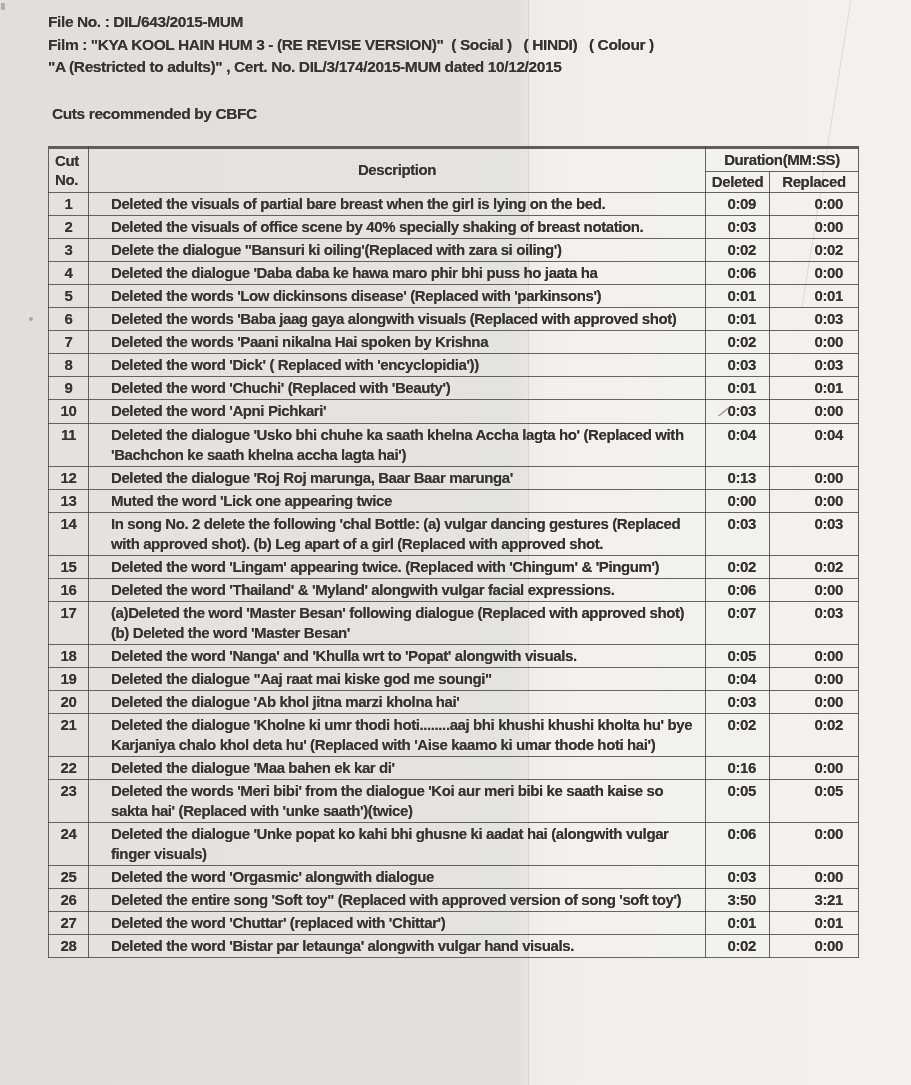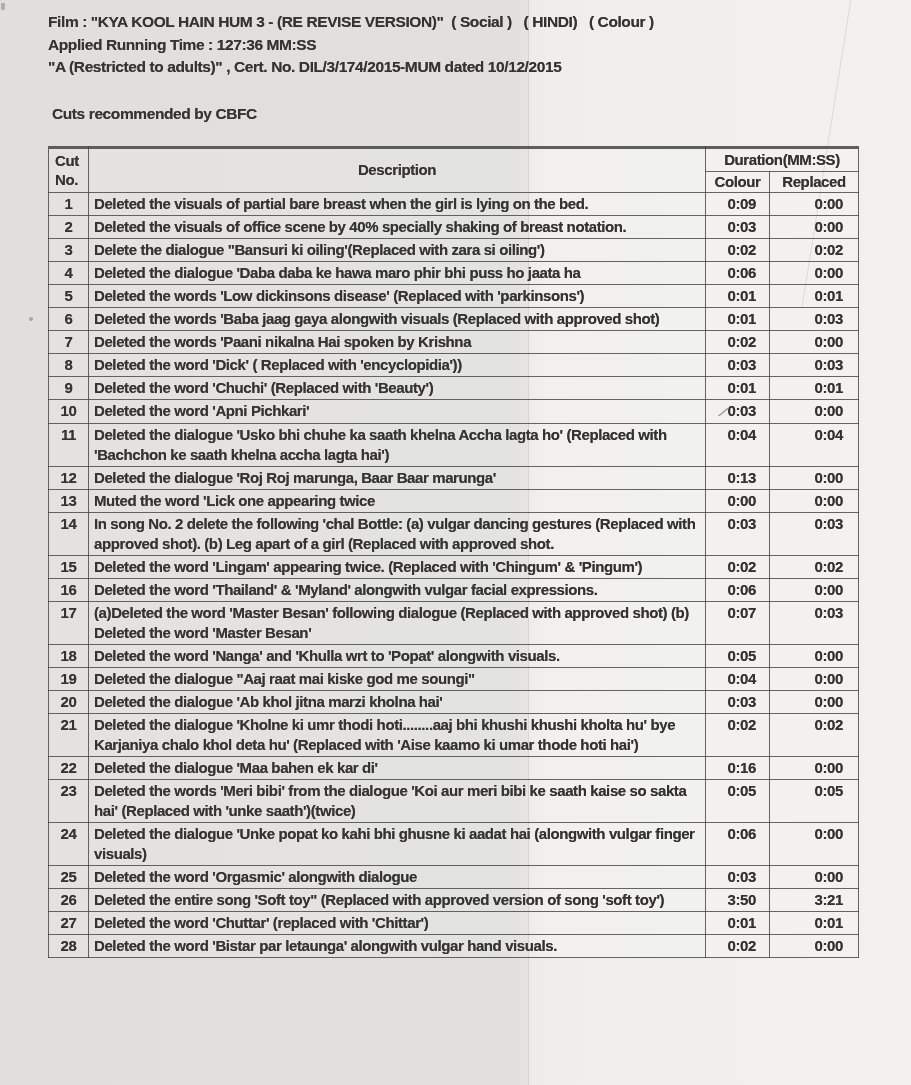--- a/index.html
+++ b/index.html
@@ -59,21 +59,21 @@
     line-height: 20px;
     font-weight: 700;
   }
   .cuts-table { border-top: 3px solid rgba(70,68,62,0.85); }
   thead th { text-align: center; }
   th.th-cut { text-align: left; padding: 2px 2px 2px 6px; line-height: 19px; vertical-align: middle; }
   th.th-desc { vertical-align: middle; }
   th.th-duration { padding: 1px 0; }
   tr.subhead th { padding: 0 0 1px 0; line-height: 19px; }
   td.no   { text-align: center; padding: 1px 0; }
-  td.desc { padding: 1px 8px 1px 5px; margin-top: 42px; }
+  td.desc { padding: 1px 8px 1px 22px; margin-top: 42px; }
   td.dur  { text-align: right; padding: 1px 13px 1px 0; white-space: nowrap; }
   td.rep  { padding-right: 15px; }
   .pen-mark {
     display: inline-block;
     transform: skewX(-30deg);
     color: #9a968e;
     font-size: 12px;
     margin-right: 4px;
     text-shadow: none;
     letter-spacing: -1px;
@@ -81,22 +81,22 @@
 </style>
 </head>
 <body>
 
 <div class="crease"></div>
 <div class="corner-crease"></div>
 <div class="artifact-dot dot-a"></div>
 <div class="artifact-dot dot-b"></div>
 
 <div class="doc-header">
+  <div>File No. : DIL/643/2015-MUM</div>
   <div>Film : "KYA KOOL HAIN HUM 3 - (RE REVISE VERSION)"  ( Social )   ( HINDI)   ( Colour )</div>
-  <div>Applied Running Time : 127:36 MM:SS</div>
   <div>"A (Restricted to adults)" , Cert. No. DIL/3/174/2015-MUM dated 10/12/2015</div>
 </div>
 
 <div class="section-title">Cuts recommended by CBFC</div>
 
 <table class="cuts-table">
   <colgroup>
     <col style="width:40px">
     <col style="width:617px">
     <col style="width:64px">
@@ -105,21 +105,21 @@
   <thead>
     <tr>
       <th rowspan="2" class="th-cut">
         <span>Cut</span><br>
         <span>No.</span>
       </th>
       <th rowspan="2" class="th-desc">Description</th>
       <th colspan="2" class="th-duration">Duration(MM:SS)</th>
     </tr>
     <tr class="subhead">
-      <th>Colour</th>
+      <th>Deleted</th>
       <th>Replaced</th>
     </tr>
   </thead>
   <tbody>
       <tr>
         <td class="no"><span>1</span></td>
         <td class="desc"><span>Deleted the visuals of partial bare breast when the girl is lying on the bed.</span></td>
         <td class="dur del"><span>0:09</span></td>
         <td class="dur rep"><span>0:00</span></td>
       </tr>

